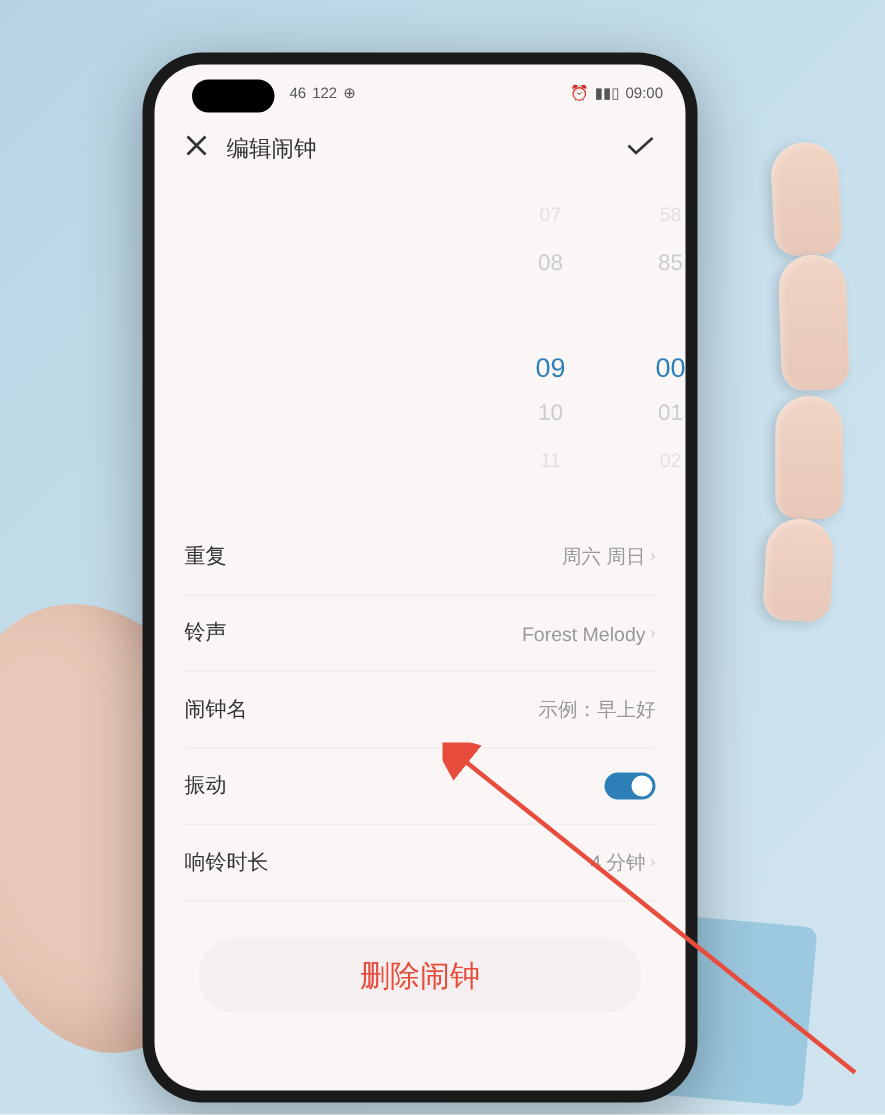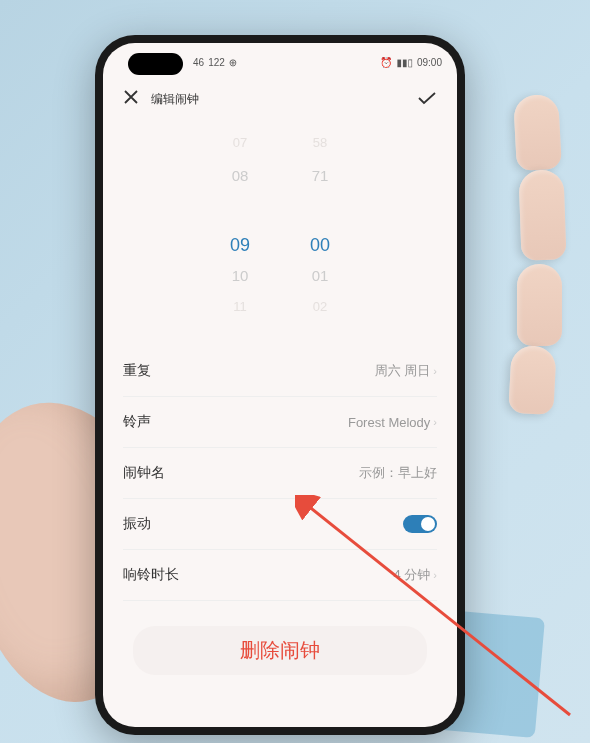--- a/index.html
+++ b/index.html
@@ -76,31 +76,31 @@
       display: flex;
       align-items: center;
       gap: 12px;
     }
     .close-icon {
       font-size: 18px;
       color: #333;
       stroke: #333;
     }
     .title {
-      font-size: 12px;
+      font-size: 15px;
       color: #333;
       font-weight: 500;
     }
     .check-icon svg {
       width: 20px;
       height: 14px;
     }
     .time-picker {
       display: flex;
-      justify-content: center;
+      justify-content: flex-end;
       gap: 60px;
       padding: 5px 0 15px 0;
     }
     .time-column {
       display: flex;
       flex-direction: column;
       align-items: center;
       gap: 10px;
     }
     .time-item {
@@ -294,21 +294,21 @@
     <div class="time-picker">
       <div class="time-column">
         <div class="time-item faded">07</div>
         <div class="time-item">08</div>
         <div class="time-item selected">09</div>
         <div class="time-item">10</div>
         <div class="time-item faded">11</div>
       </div>
       <div class="time-column">
         <div class="time-item faded">58</div>
-        <div class="time-item">71</div>
+        <div class="time-item">85</div>
         <div class="time-item selected">00</div>
         <div class="time-item">01</div>
         <div class="time-item faded">02</div>
       </div>
     </div>
 
     <div class="settings-list">
       <div class="setting-row">
         <span class="setting-label">重复</span>
         <span class="setting-value">

